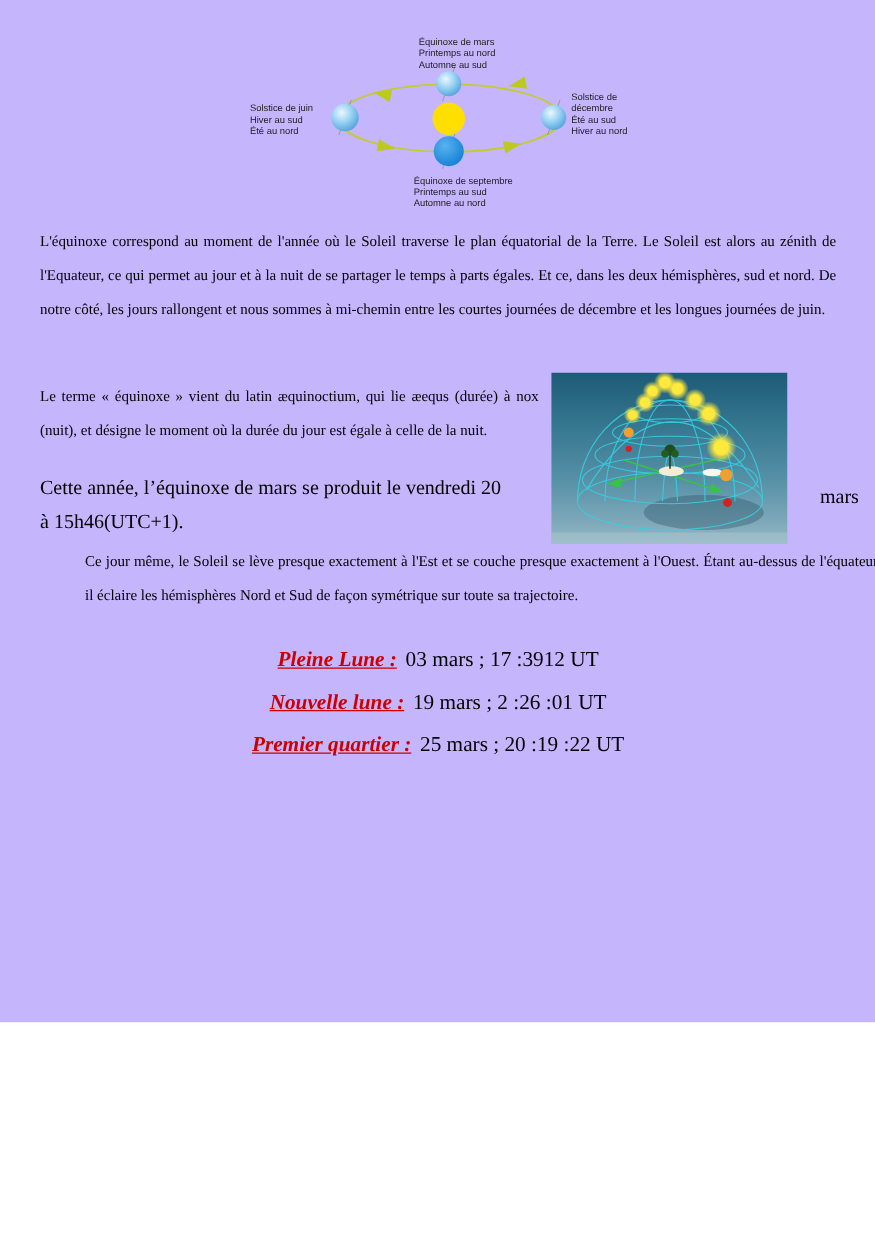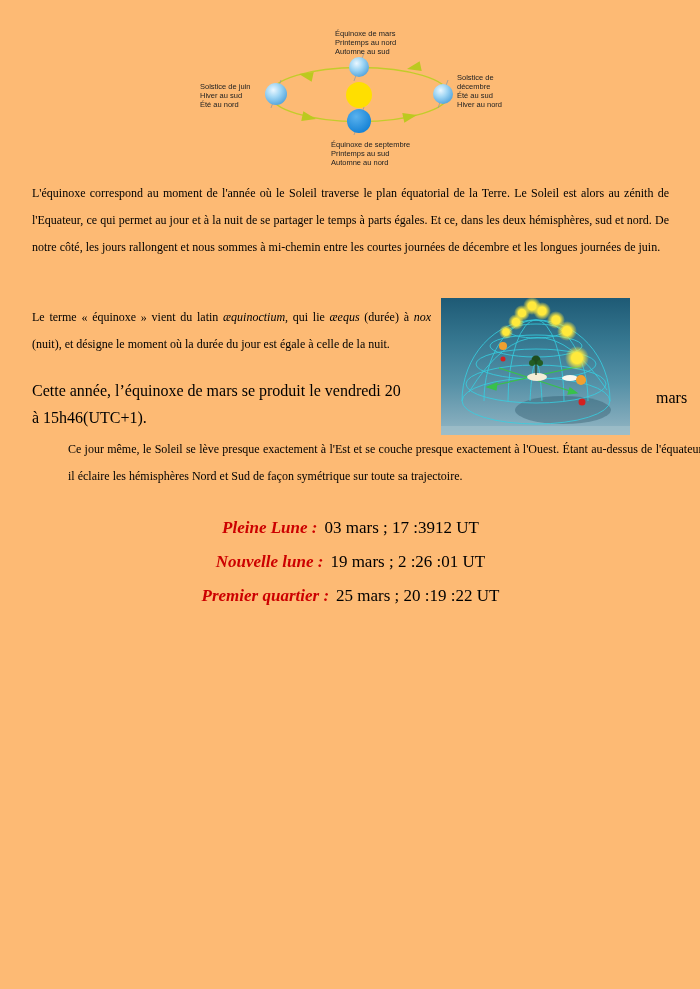--- a/index.html
+++ b/index.html
@@ -1,28 +1,28 @@
 <!DOCTYPE html>
 <html><head>
 <meta charset="utf-8">
 <style>
   html,body{margin:0;padding:0;}
   .page{
-    position:relative;width:700px;height:989px;background:#fdba74;overflow:hidden;
+    position:relative;width:700px;height:818px;background:#c4b5fd;overflow:hidden;
     font-family:"Liberation Serif","DejaVu Serif",serif;color:#000;
   }
   .para{
     position:absolute;font-size:12px;line-height:27px;text-align:justify;
   }
-  .ital{font-style:italic;}
+  .ital{}
   .p3line{position:absolute;font-size:16px;line-height:27px;white-space:nowrap;}
   .mars-word{position:absolute;font-size:16px;line-height:27px;}
   .moon-block{position:absolute;left:32px;top:514px;width:637px;text-align:center;}
   .moon-item{line-height:27px;margin-bottom:7px;font-size:17px;}
-  .moon-label{font-weight:bold;font-style:italic;margin-right:7px;}
+  .moon-label{font-weight:bold;font-style:italic;margin-right:7px;text-decoration:underline;}
   .moon-value{color:#000;}
   .orbit-svg{position:absolute;left:195px;top:22px;}
   .dome-svg{position:absolute;left:441px;top:298px;}
   svg text{font-family:"Liberation Sans","DejaVu Sans",sans-serif;}
 </style>
 </head>
 <body>
 
 <div class="page">
 

